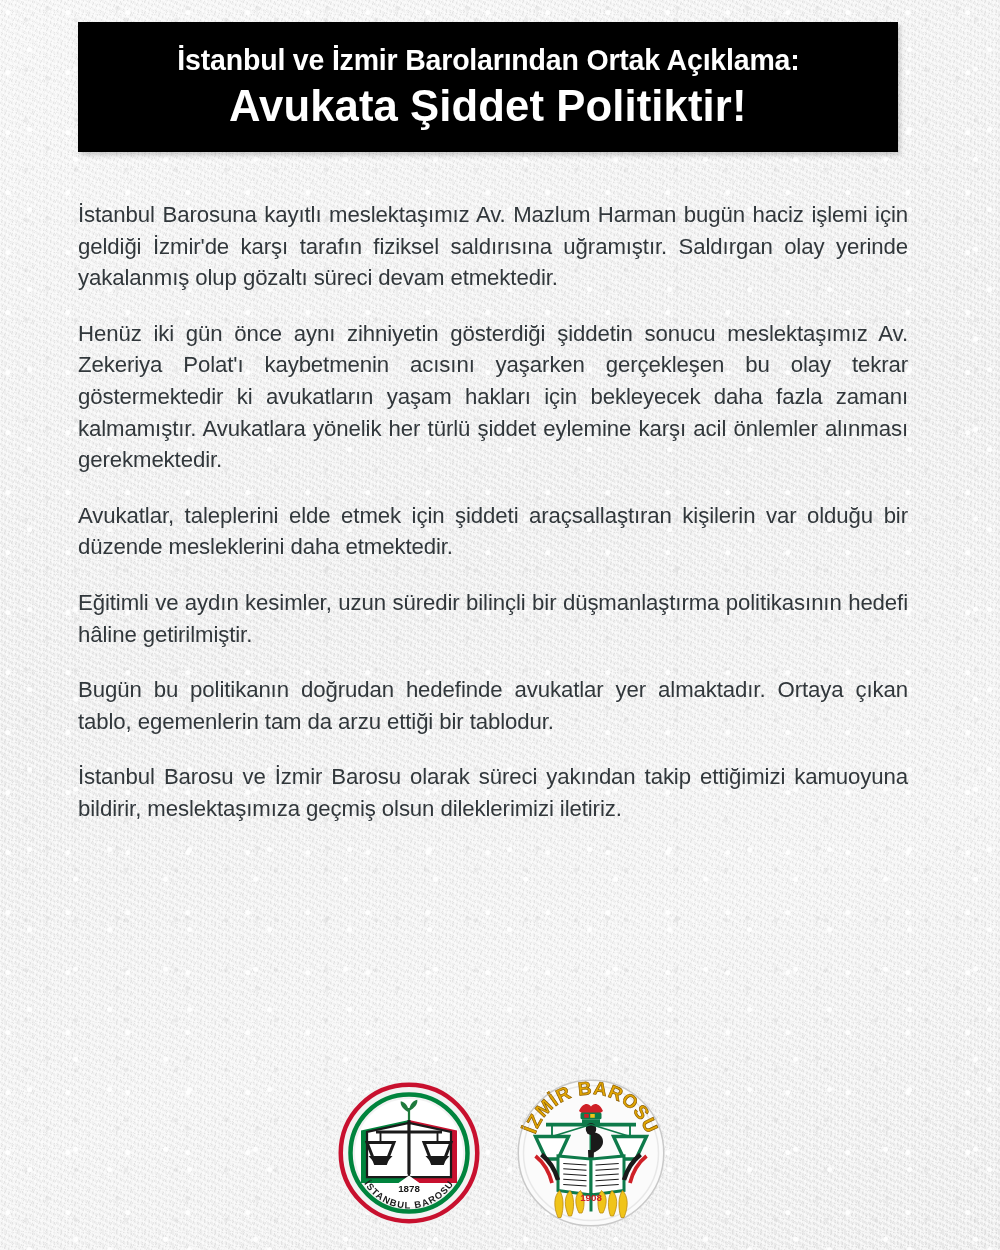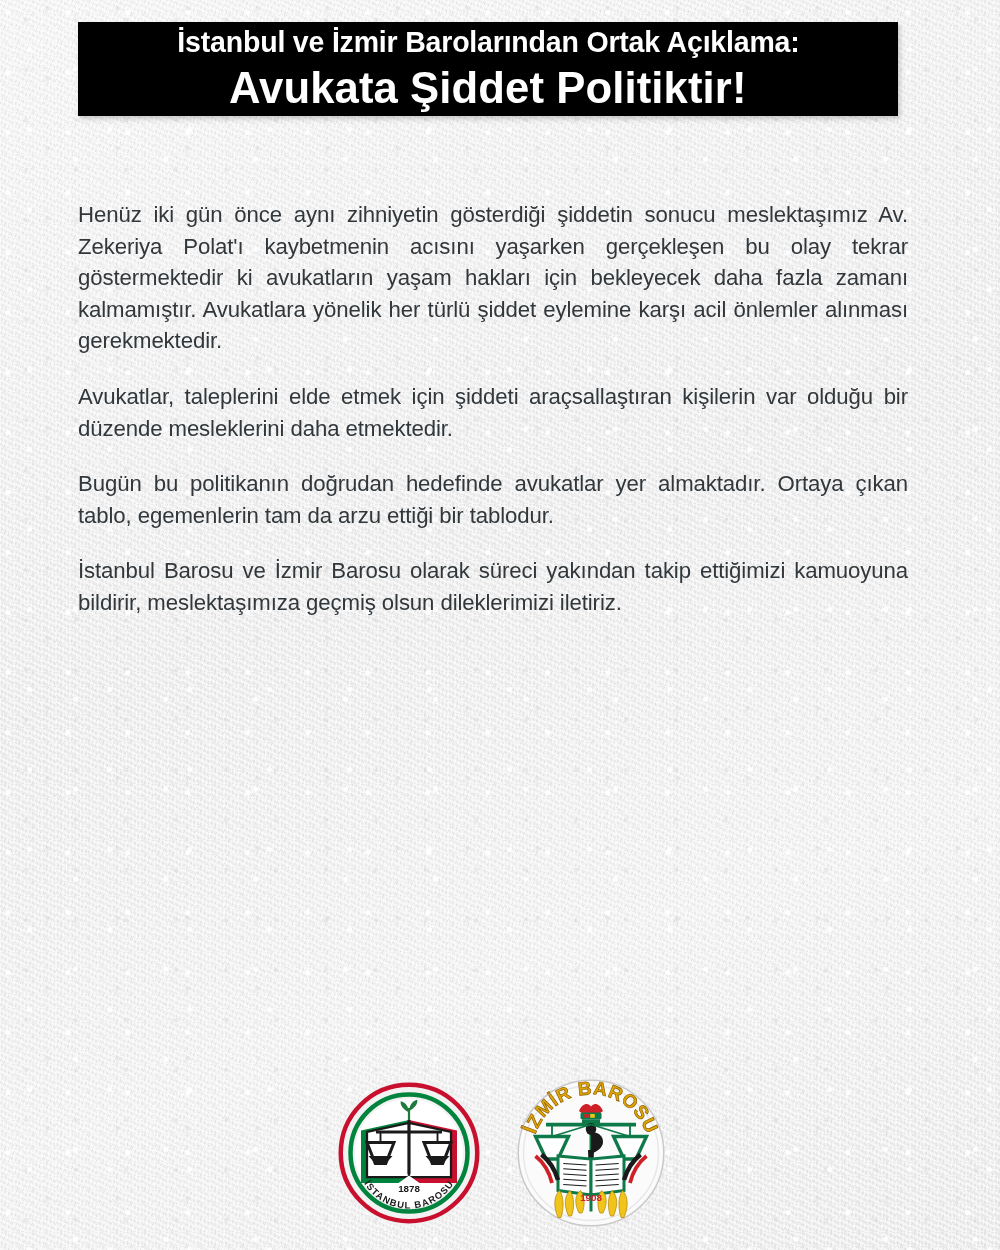--- a/index.html
+++ b/index.html
@@ -36,21 +36,21 @@
     background-size: 60px 60px, 80px 80px, 70px 70px, 90px 90px, 50px 50px,
                      14px 14px, 11px 11px, 7px 7px, 100% 100%;
   }
 
   
   .banner {
     position: absolute;
     left: 78px;
     top: 22px;
     width: 820px;
-    height: 94px;
+    height: 130px;
     background: #000000;
     display: flex;
     flex-direction: column;
     align-items: center;
     justify-content: center;
     box-shadow: 2px 3px 5px rgba(0,0,0,0.18);
   }
   .banner-line1 {
     color: #ffffff;
     font-family: "Liberation Sans", sans-serif;
@@ -112,22 +112,24 @@
 <body>
 
 <div id="poster">
 
   <div class="banner">
     <div class="banner-line1">İstanbul ve İzmir Barolarından Ortak Açıklama:</div>
     <div class="banner-line2">Avukata Şiddet Politiktir!</div>
   </div>
 
   <div class="article">
+    <p class="para">İstanbul Barosuna kayıtlı meslektaşımız Av. Mazlum Harman bugün haciz işlemi için geldiği İzmir'de karşı tarafın fiziksel saldırısına uğramıştır. Saldırgan olay yerinde yakalanmış olup gözaltı süreci devam etmektedir.</p>
     <p class="para">Henüz iki gün önce aynı zihniyetin gösterdiği şiddetin sonucu meslektaşımız Av. Zekeriya Polat'ı kaybetmenin acısını yaşarken gerçekleşen bu olay tekrar göstermektedir ki avukatların yaşam hakları için bekleyecek daha fazla zamanı kalmamıştır. Avukatlara yönelik her türlü şiddet eylemine karşı acil önlemler alınması gerekmektedir.</p>
     <p class="para">Avukatlar, taleplerini elde etmek için şiddeti araçsallaştıran kişilerin var olduğu bir düzende mesleklerini daha etmektedir.</p>
+    <p class="para">Eğitimli ve aydın kesimler, uzun süredir bilinçli bir düşmanlaştırma politikasının hedefi hâline getirilmiştir.</p>
     <p class="para">Bugün bu politikanın doğrudan hedefinde avukatlar yer almaktadır. Ortaya çıkan tablo, egemenlerin tam da arzu ettiği bir tablodur.</p>
     <p class="para">İstanbul Barosu ve İzmir Barosu olarak süreci yakından takip ettiğimizi kamuoyuna bildirir, meslektaşımıza geçmiş olsun dileklerimizi iletiriz.</p>
   </div>
 
   <div class="logos">
 
     <div class="logo-wrap">
       <svg viewBox="0 0 200 200" width="150" height="150">
         <defs>
           <path id="istArc" d="M 30 104 A 70 70 0 0 0 170 104"></path>

